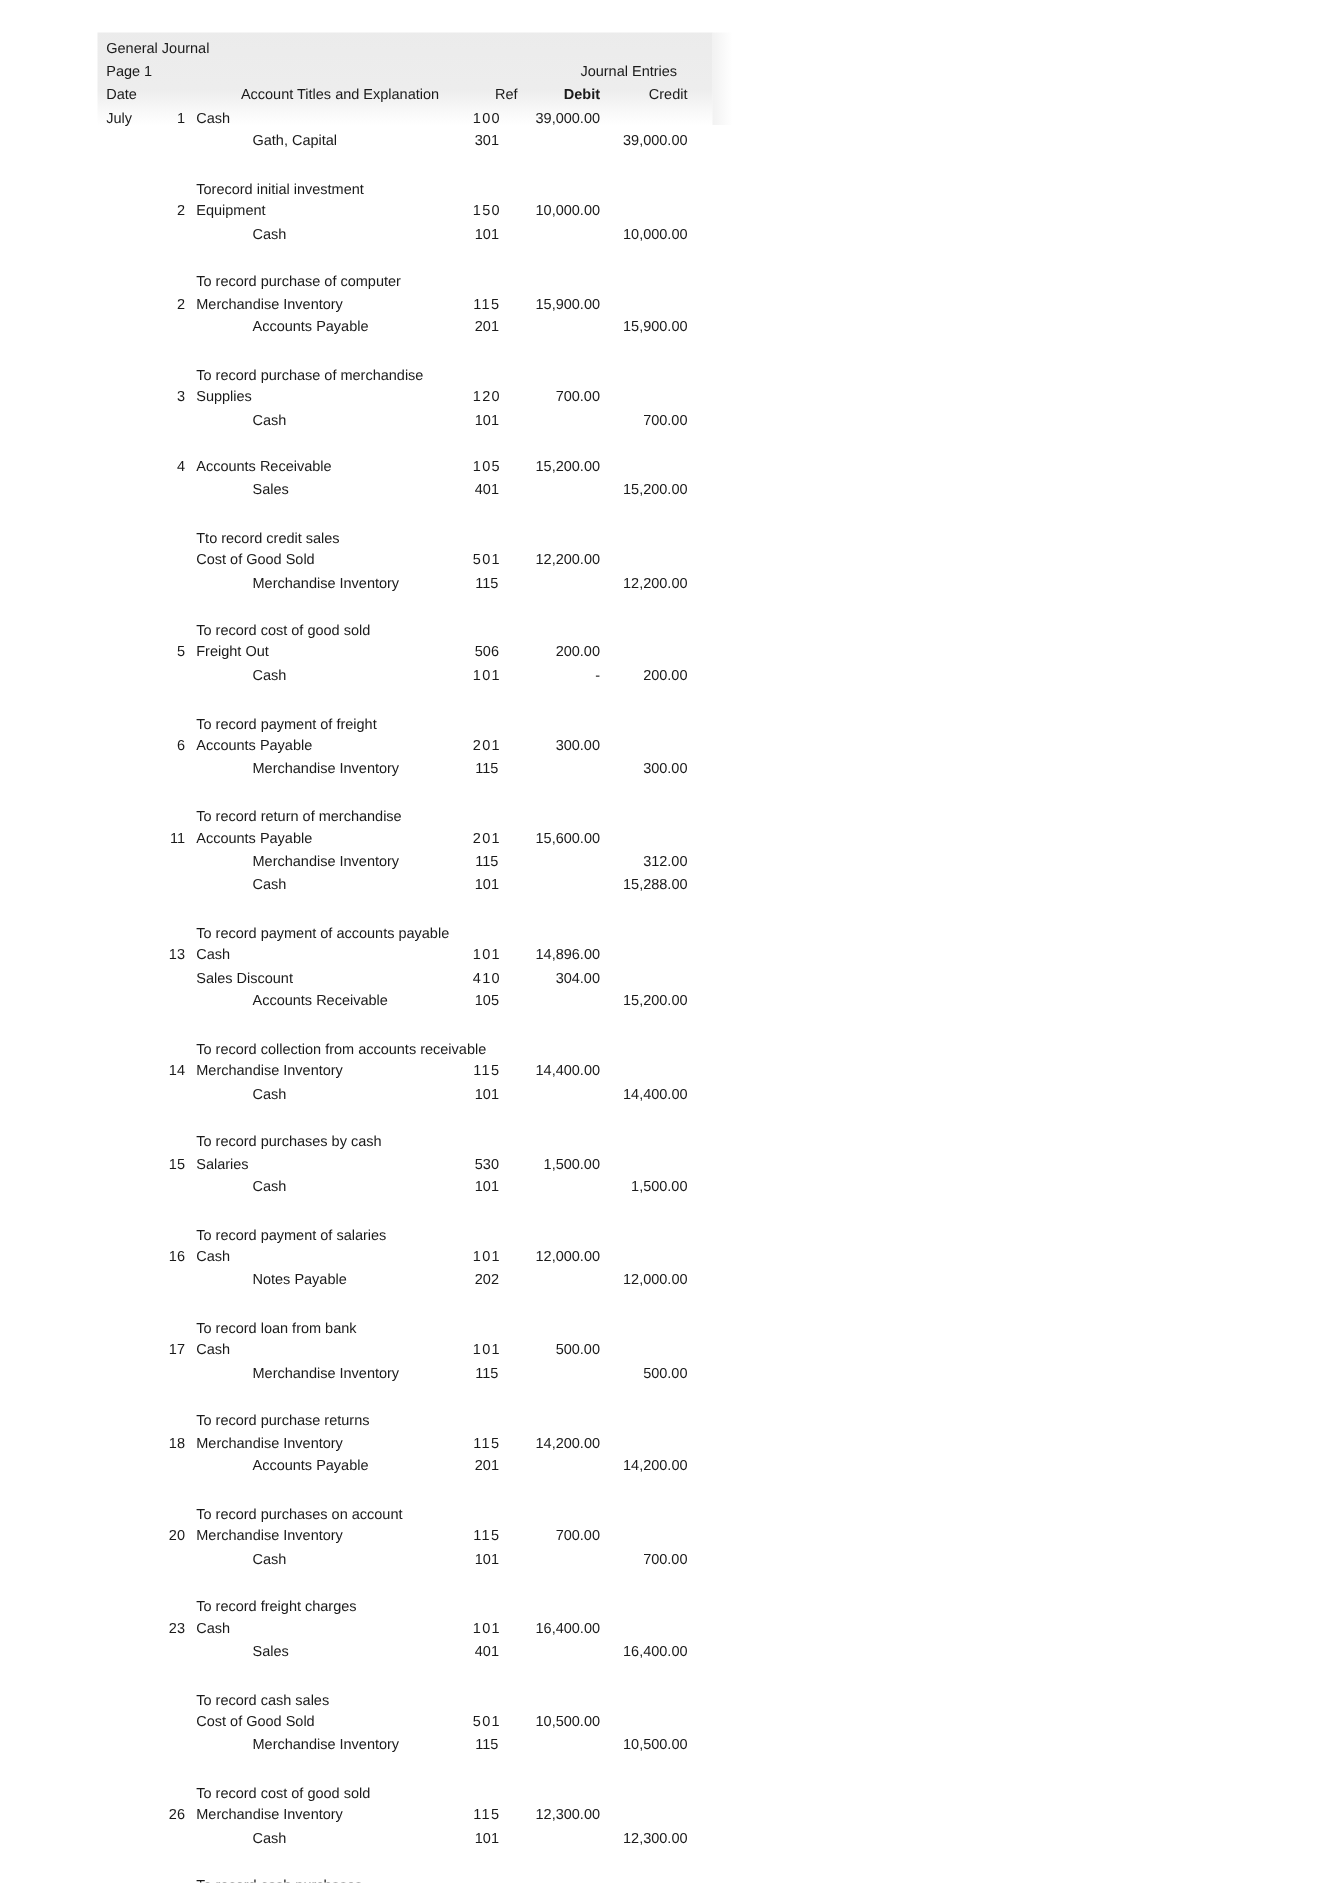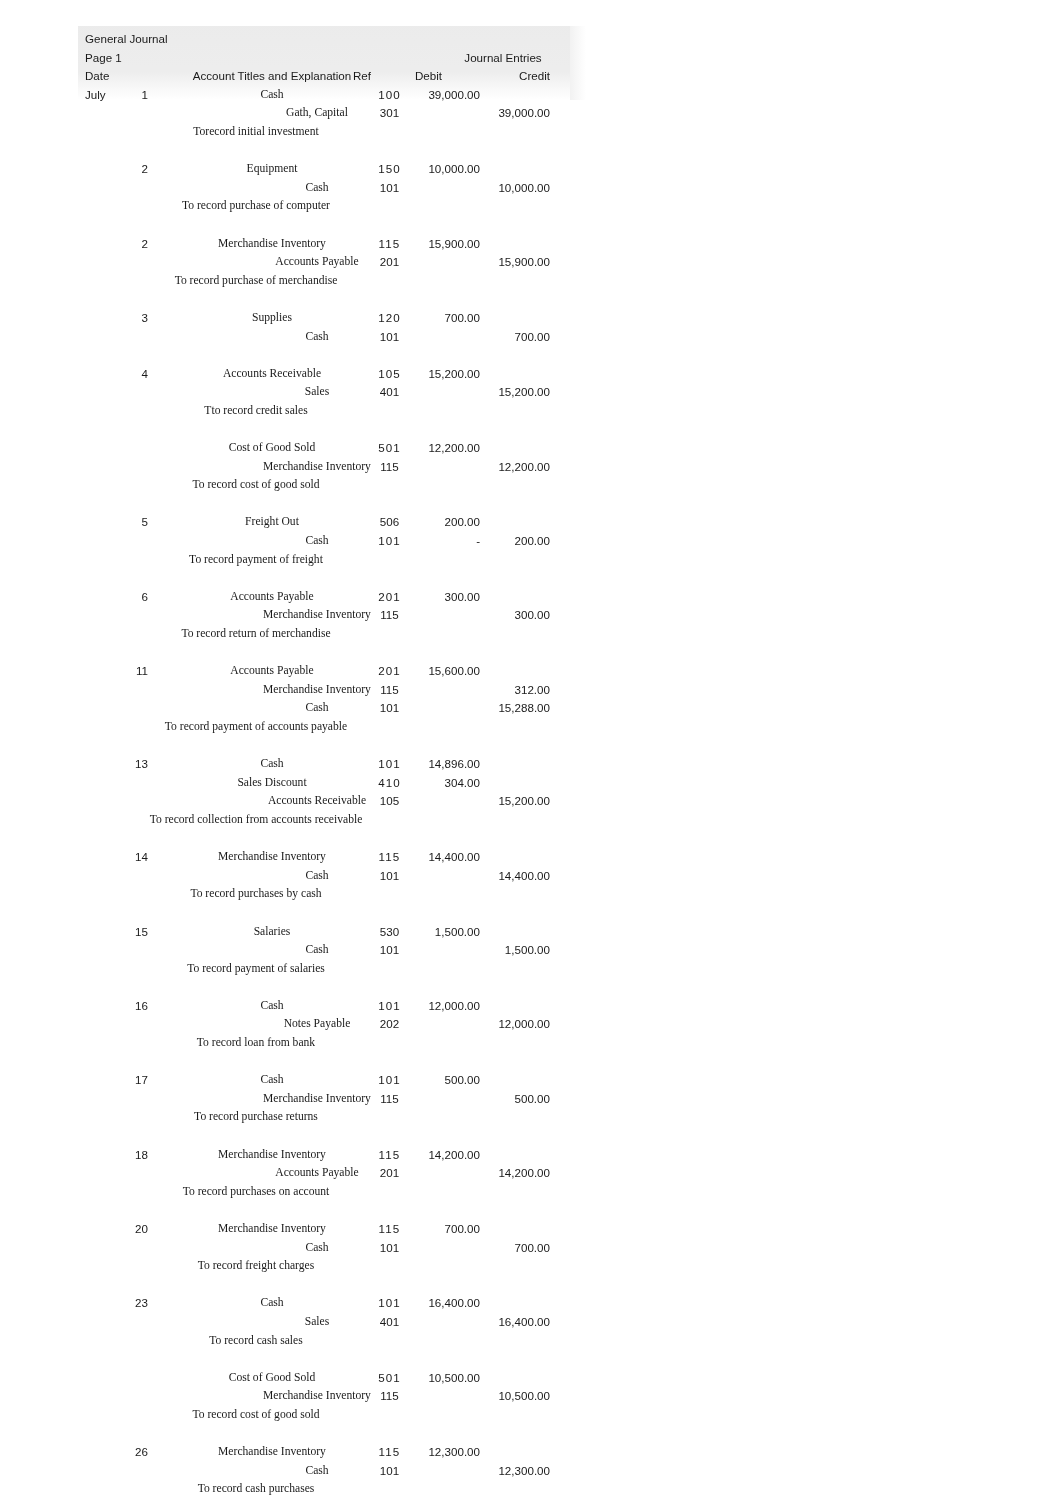--- a/index.html
+++ b/index.html
@@ -61,35 +61,35 @@
     position: relative;
     height: 18.6px;
     line-height: 18.6px;
     font-size: 11.6px;
     white-space: nowrap;
   }
   .row.spacer { height: 18.6px; }
 
   .c-date   { position: absolute; left: 0px;   width: 40px; text-align: left; }
   .c-day    { position: absolute; left: 38px;  width: 25px; text-align: right; }
-  .c-acct   { position: absolute; left: 72px;  width: 230px; text-align: center; font-family: Liberation Serif, serif; }
+  .c-acct   { position: absolute; left: 72px;  width: 230px; text-align: left; }
   .c-acct.credit   { left: 117px; }
-  .c-acct.expl     { left: 56px; }
+  .c-acct.expl     { left: 72px; margin-top: 20px; }
   .c-ref    { position: absolute; left: 274px; width: 61px; text-align: center; }
   .c-ref.wide { letter-spacing: 1.1px; padding-right: 0px; }
   .c-debit  { position: absolute; left: 330px; width: 65px; text-align: right; }
   .c-credit { position: absolute; left: 398px; width: 67px; text-align: right; }
 
   
   .hdr-title   { position: absolute; left: 0px; }
   .hdr-center  { position: absolute; left: 328px; width: 180px; text-align: center; }
   .hdr-date    { position: absolute; left: 0px; }
   .hdr-acct    { position: absolute; left: 72px; width: 230px; text-align: center; }
-  .hdr-ref     { position: absolute; left: 268px; width: 61px; }
-  .hdr-debit   { position: absolute; left: 330px; width: 65px; text-align: left; }
+  .hdr-ref     { position: absolute; left: 268px; width: 61px; text-align: right; }
+  .hdr-debit   { position: absolute; left: 330px; width: 65px; text-align: right; font-weight: bold; }
   .hdr-credit  { position: absolute; left: 398px; width: 67px; text-align: right; }
 </style>
 </head>
 <body>
 
 <div id="scan-tint"></div>
 
 <div id="journal">
   <div class="sheet">
 

